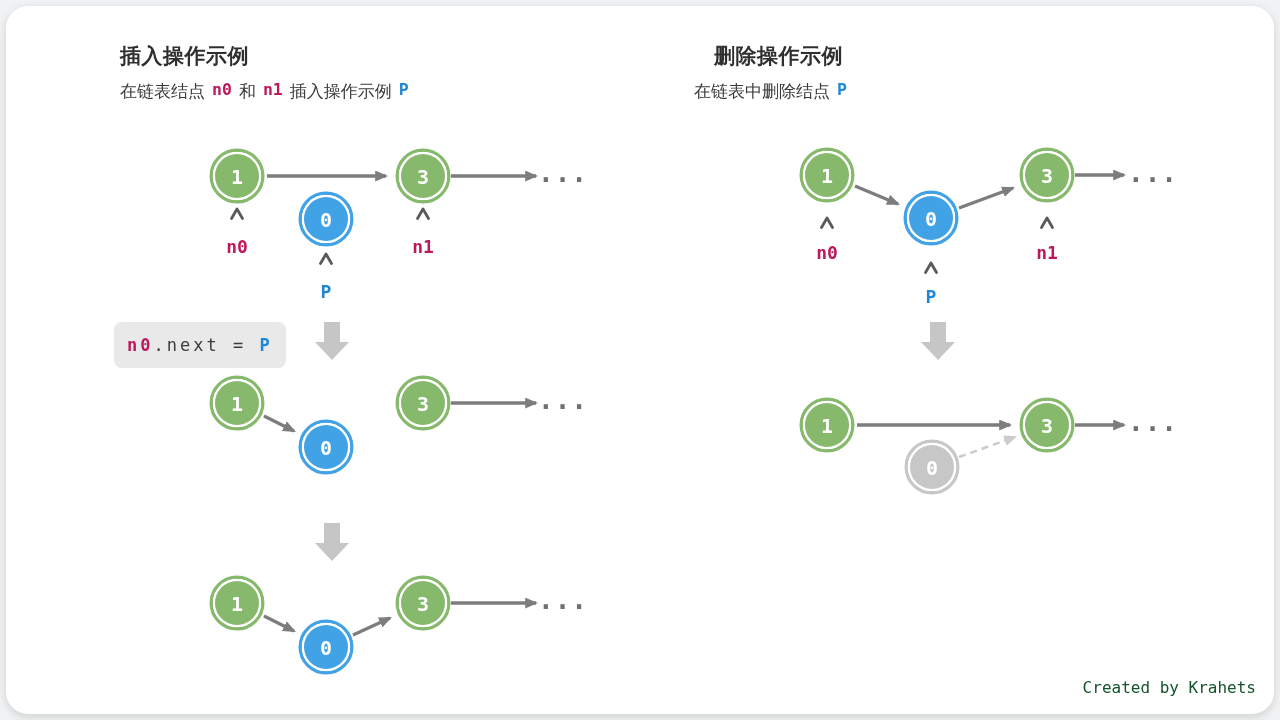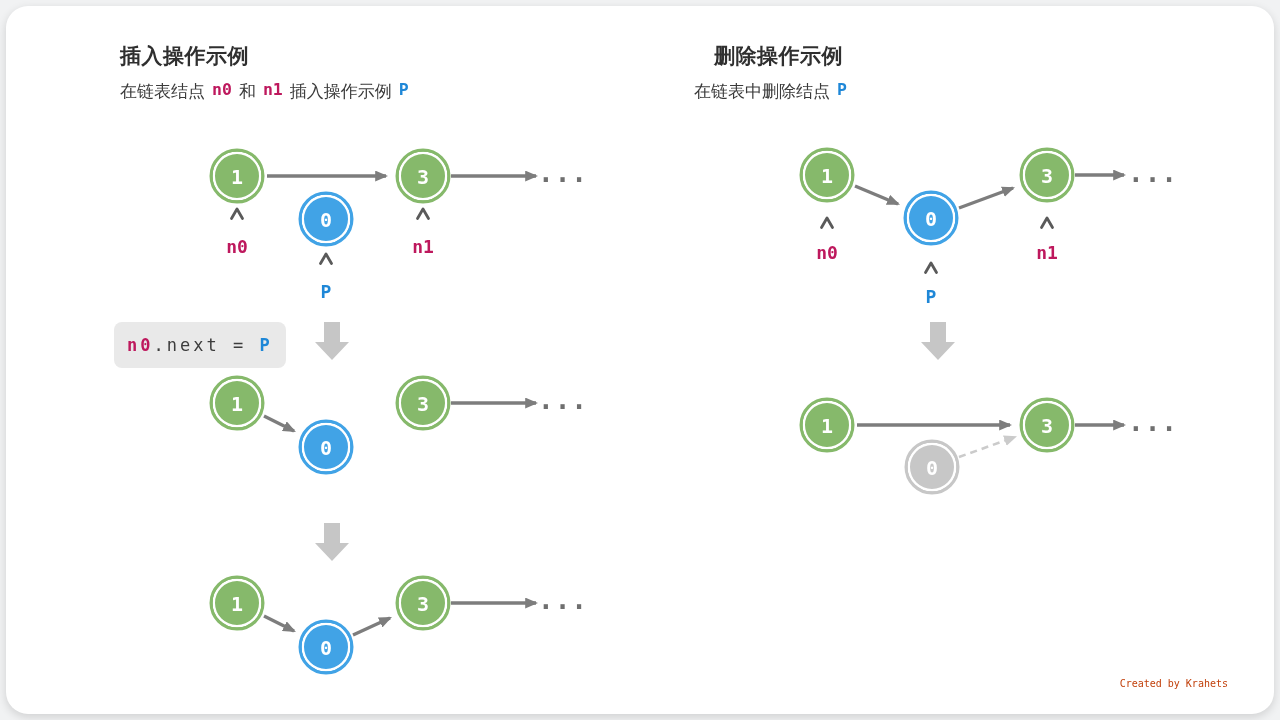--- a/index.html
+++ b/index.html
@@ -54,23 +54,23 @@
     font-weight:700;font-size:26px;color:#6f6f6f;letter-spacing:1px;
   }
   .codebox{
     position:absolute;height:34px;line-height:34px;background:#e9e9e9;
     border-radius:8px;padding:6px 13px;white-space:nowrap;
     font-family:"DejaVu Sans Mono","Liberation Mono",monospace;
     font-size:17px;letter-spacing:3px;color:#3c3c3c;
   }
   .codebox b{font-weight:700;}
   .watermark{
-    position:absolute;right:52px;top:678px;
+    position:absolute;right:24px;top:678px;
     font-family:"DejaVu Sans Mono","Liberation Mono",monospace;
-    font-size:10px;color:#c2410c;white-space:nowrap;
+    font-size:16px;color:#14532d;white-space:nowrap;
   }
 </style>
 </head>
 <body>
 
 <div class="card"></div>
 <div class="stage">
 
   <svg class="layer" width="1280" height="720" viewBox="0 0 1280 720">
     <defs>

